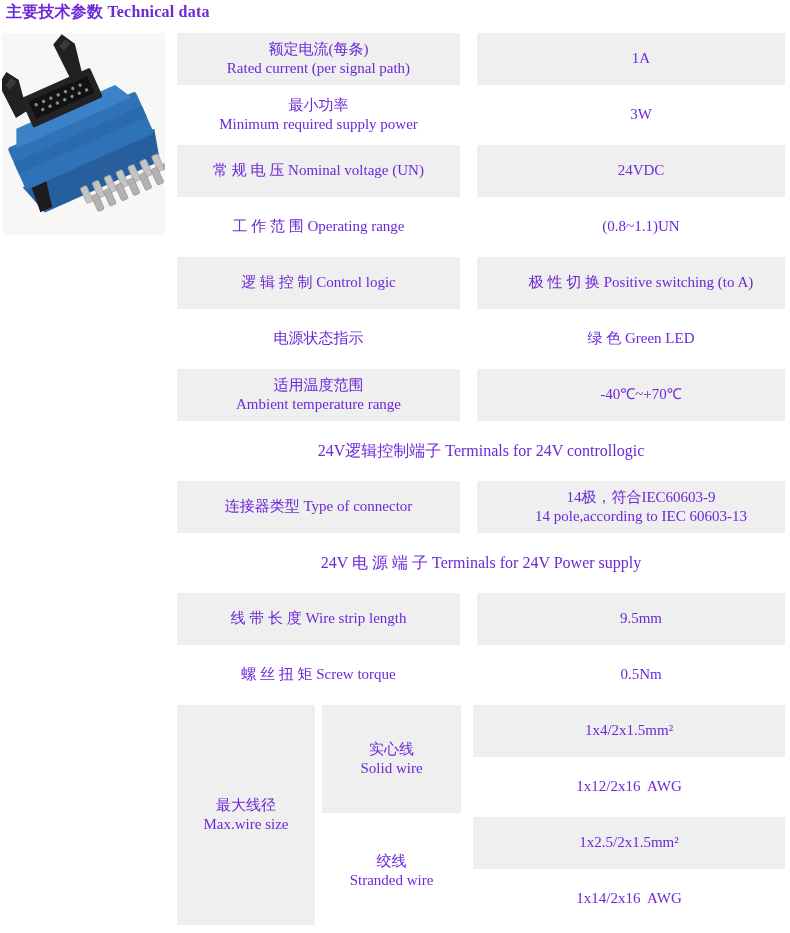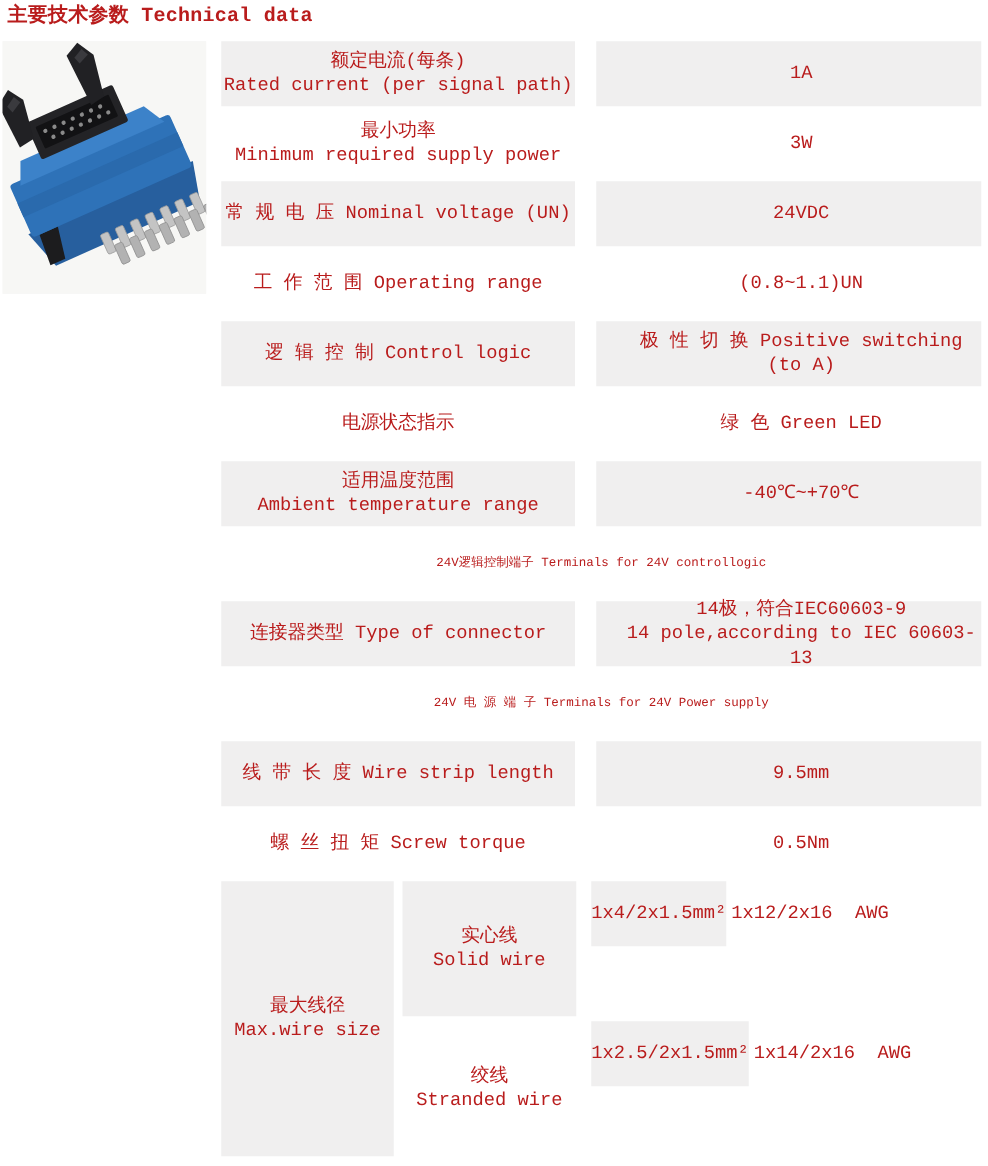--- a/index.html
+++ b/index.html
@@ -1,18 +1,18 @@
 <!DOCTYPE html>
 <html><head>
 <meta charset="utf-8">
 <style>
   html,body{margin:0;padding:0;background:#fff;}
   .page{
     position:relative;width:790px;height:933px;background:#ffffff;
-    font-family:Liberation Mono, monospace;color:#b91c1c;
+    font-family:Liberation Serif, serif;color:#6d28d9;
     overflow:hidden;
   }
   .page-title{
     position:absolute;left:6px;top:2px;font-size:16px;font-weight:bold;
     letter-spacing:.2px;white-space:nowrap;
   }
   .photo{
     position:absolute;left:2px;top:33px;width:163px;height:202px;background:#f7f7f5;
   }
   .photo svg{display:block;width:100%;height:100%;}
@@ -22,28 +22,28 @@
   }
   .row{display:flex;gap:17px;height:52px;flex:none;}
   .cell{
     display:flex;flex-direction:column;justify-content:center;align-items:center;
     text-align:center;font-size:15px;line-height:1.3;background:#ffffff;
     white-space:pre-wrap;
   }
   .cell.shaded{background:#f0efef;}
   .cell.label{width:283px;flex:none;}
   .cell.value{flex:1;padding-left:20px;}
-  .cell.full{width:100%;font-size:10px;}
+  .cell.full{width:100%;font-size:16px;}
   
   .wire-group{display:flex;gap:7px;height:220px;flex:none;}
   .wg-left{width:138px;flex:none;}
   .wg-right{flex:1;display:flex;flex-direction:column;gap:4px;}
   .wg-sub{display:flex;gap:12px;height:108px;flex:none;}
   .wg-sub-label{width:139px;flex:none;}
-  .wg-vals{flex:1;display:flex;gap:4px;}
+  .wg-vals{flex:1;display:flex;flex-direction:column;gap:4px;}
   .wg-val{height:52px;flex:none;}
 </style>
 </head>
 <body>
 
 <div class="page">
 
   <div class="page-title">主要技术参数 Technical data</div>
 
   <div class="photo">

